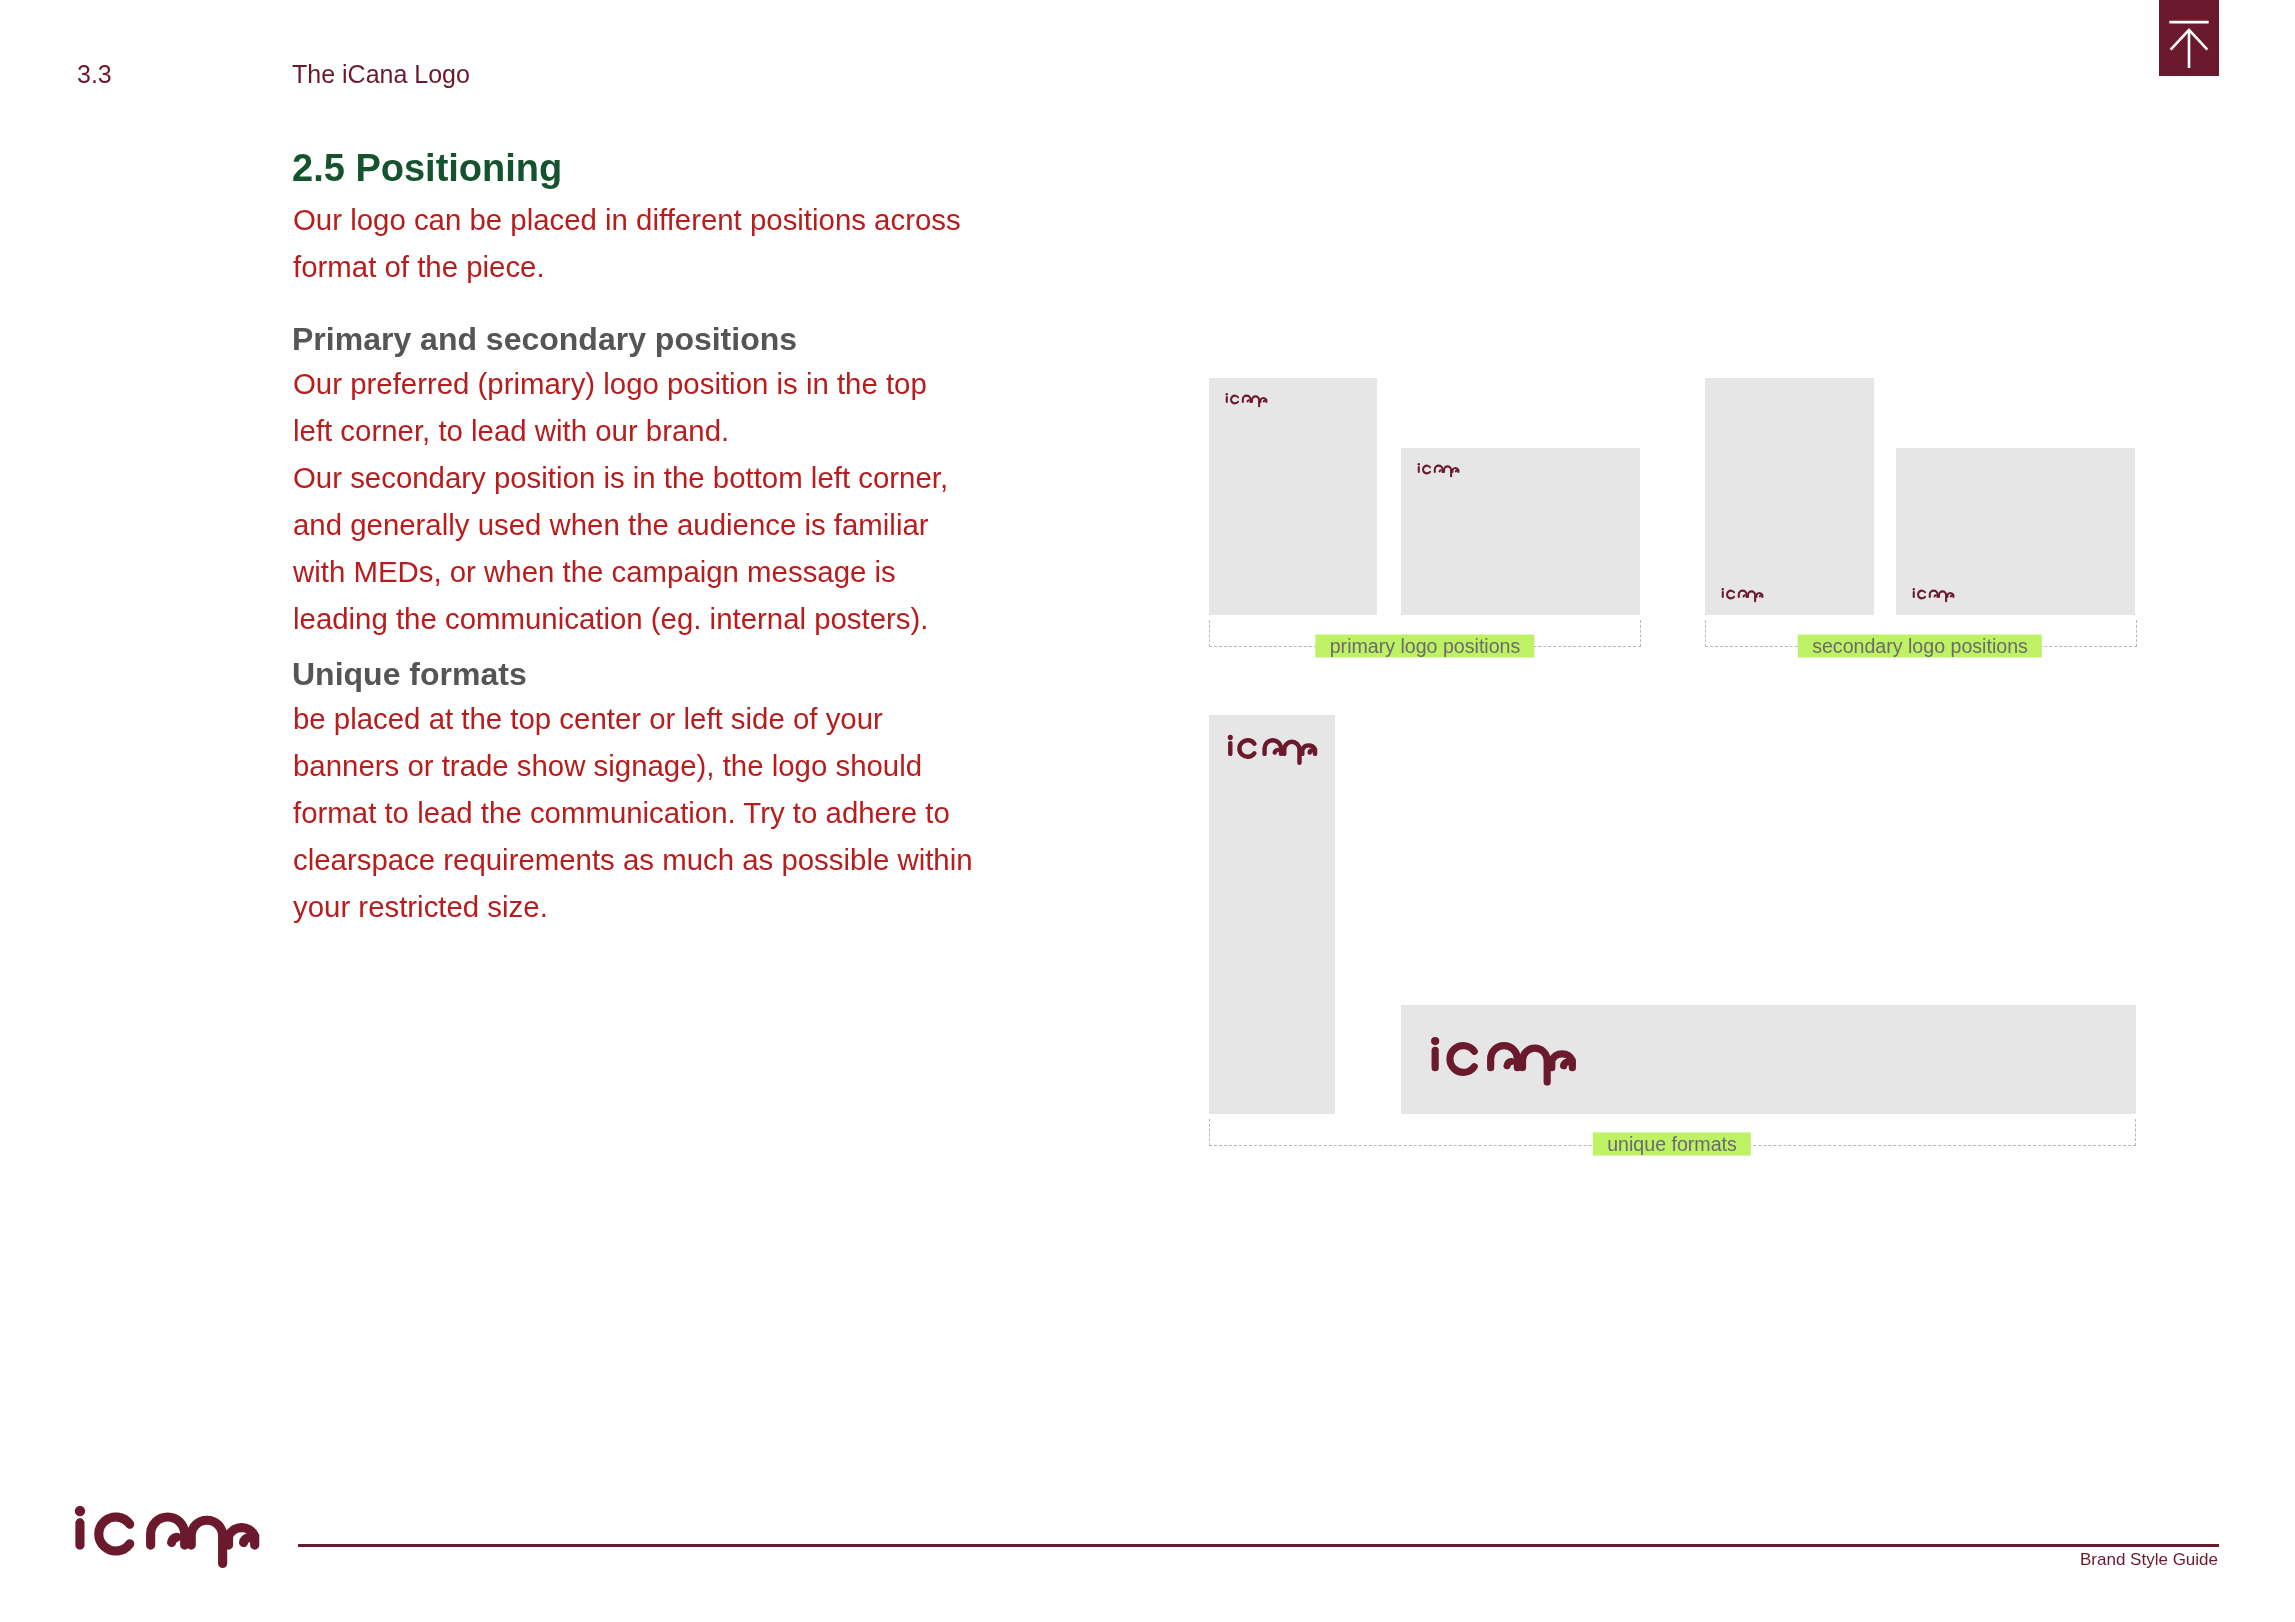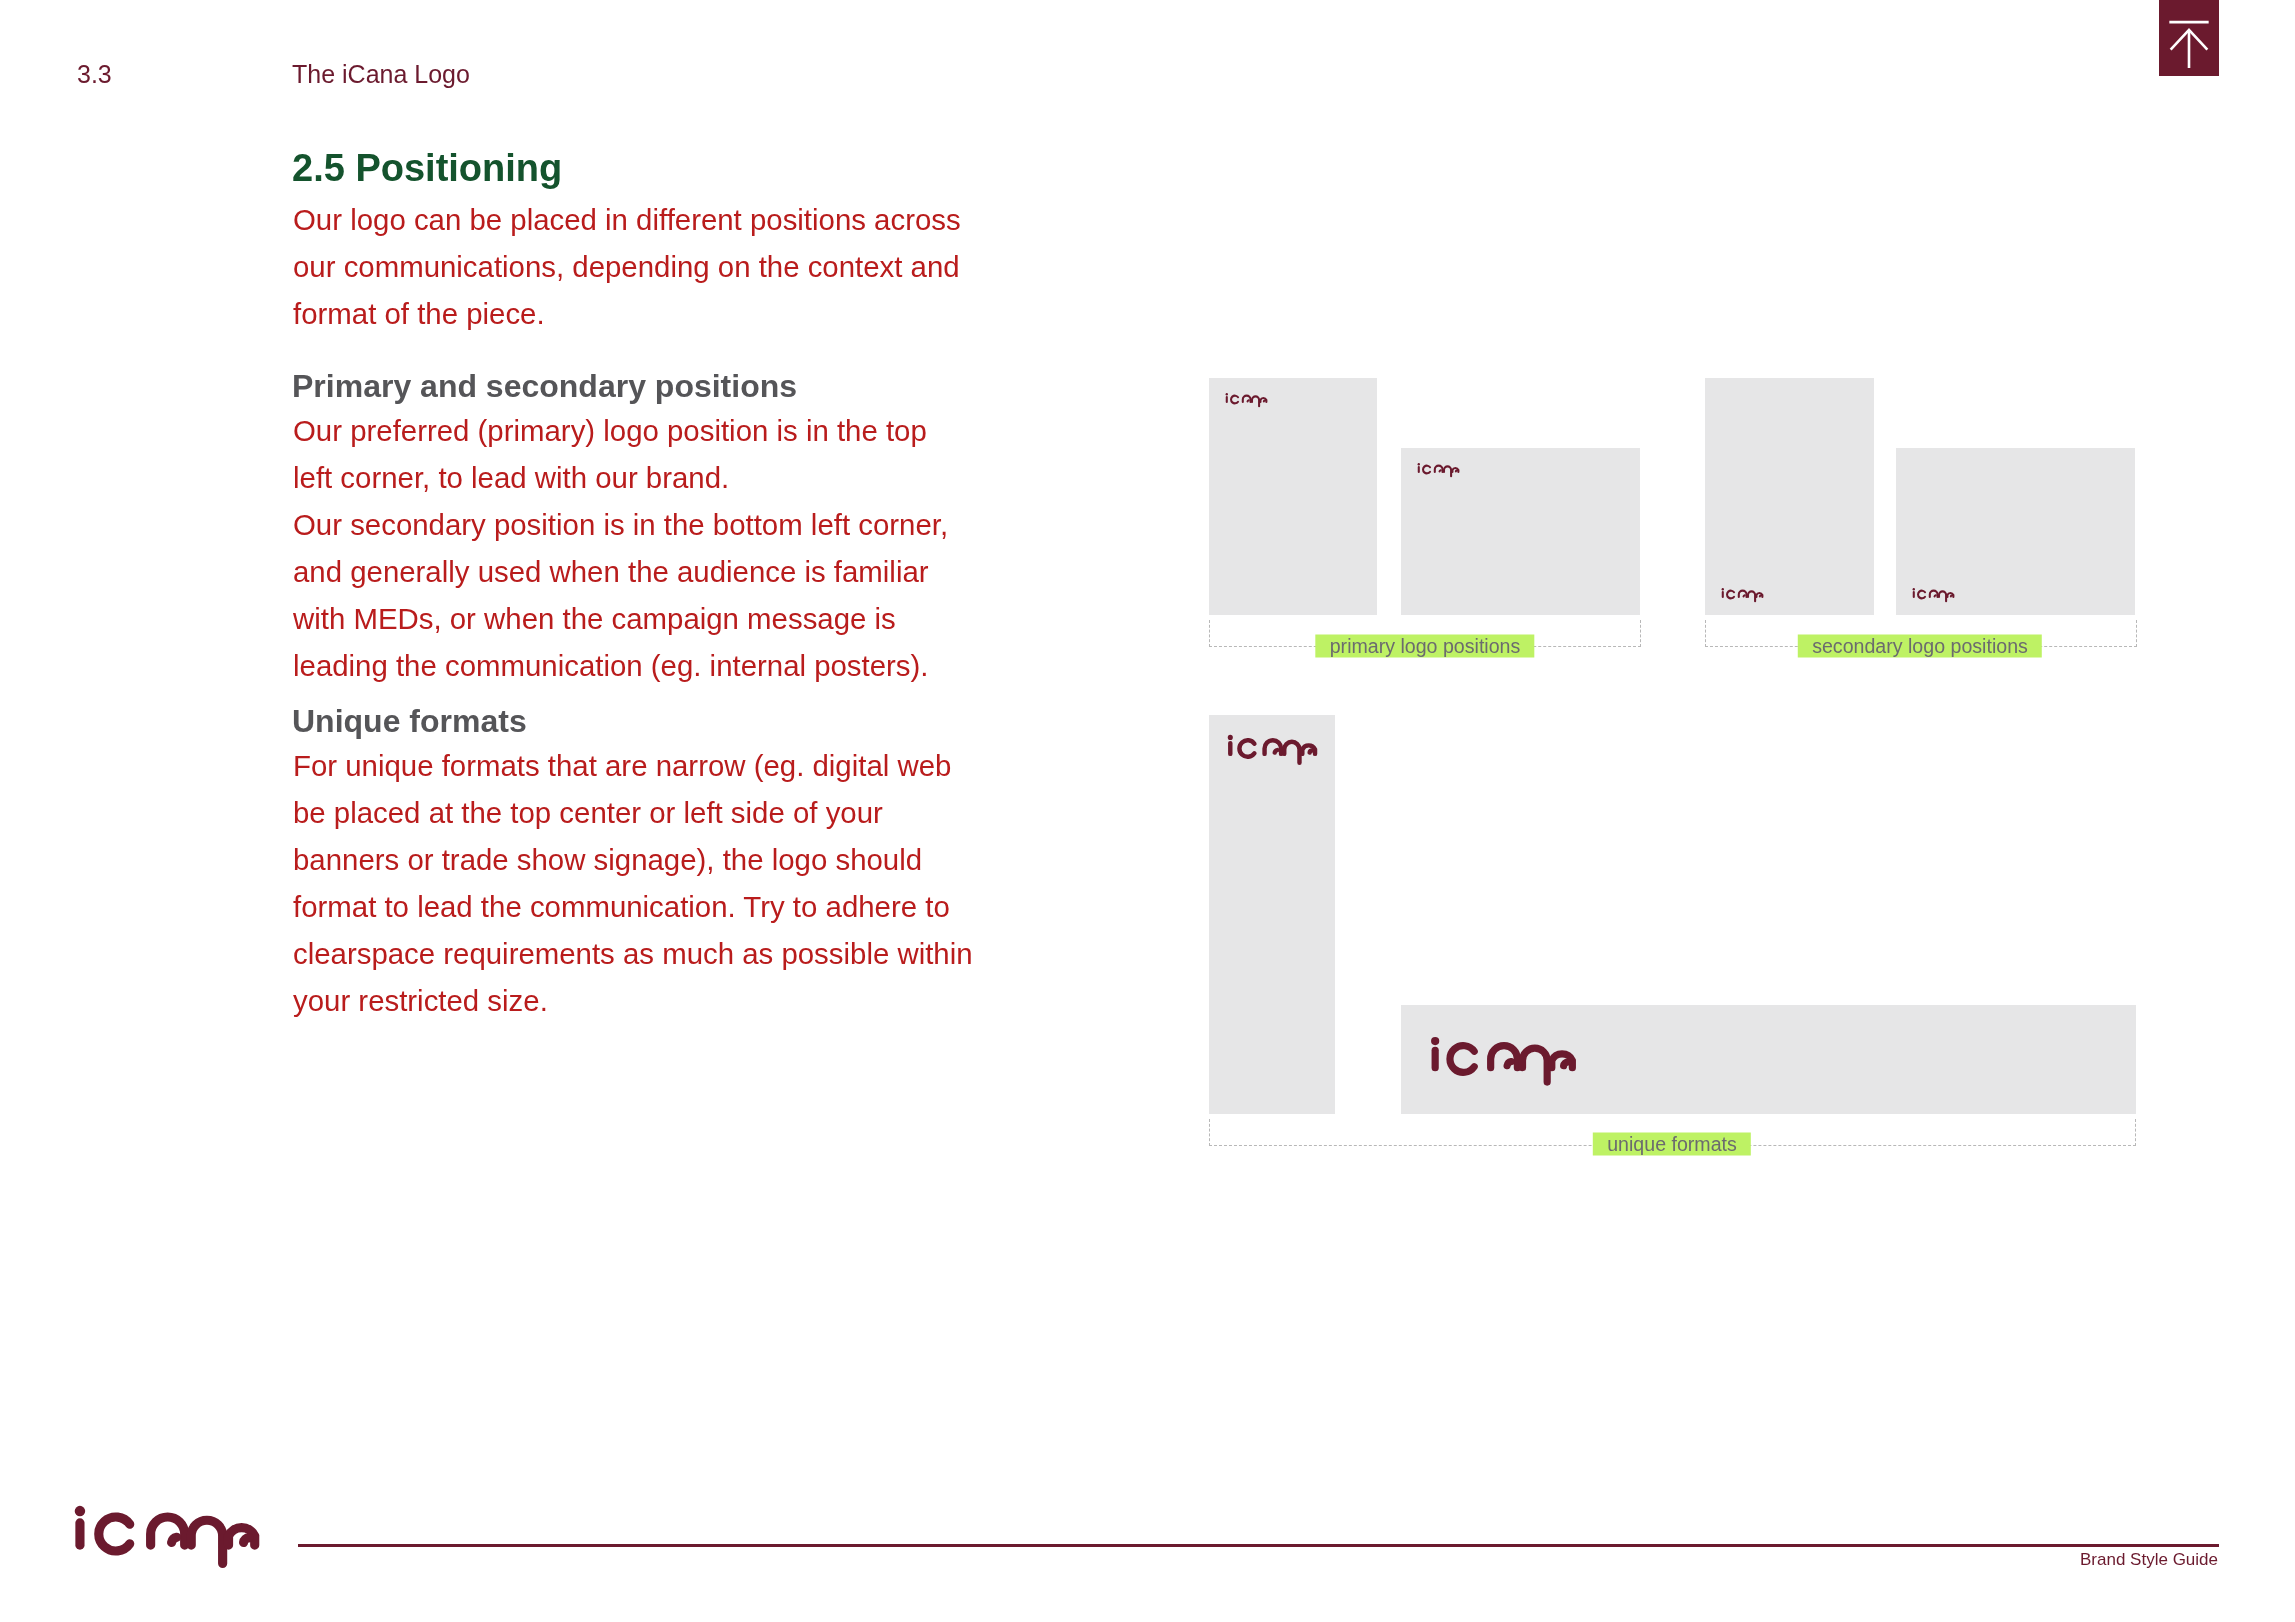--- a/index.html
+++ b/index.html
@@ -79,37 +79,35 @@
   </svg>
 </div>
 
 <div class="abs text-col">
   <h2 class="sec-title">
     <span>2.5</span>
     <b>Positioning</b>
   </h2>
   <div>
     <p class="para">Our logo can be placed in different positions across</p>
-    <p class="para">our communications, depending on the context and</p>
     <p class="para">format of the piece.</p>
   </div>
 
   <h3 class="subhead">Primary and secondary positions</h3>
   <div>
     <p class="para">Our preferred (primary) logo position is in the top</p>
     <p class="para">left corner, to lead with our brand.</p>
     <p class="para">Our secondary position is in the bottom left corner,</p>
     <p class="para">and generally used when the audience is familiar</p>
     <p class="para">with MEDs, or when the campaign message is</p>
     <p class="para">leading the communication (eg. internal posters).</p>
   </div>
 
   <h3 class="subhead tight">Unique formats</h3>
   <div>
-    <p class="para">For unique formats that are narrow (eg. digital web</p>
     <p class="para">be placed at the top center or left side of your</p>
     <p class="para">banners or trade show signage), the logo should</p>
     <p class="para">format to lead the communication. Try to adhere to</p>
     <p class="para">clearspace requirements as much as possible within</p>
     <p class="para">your restricted size.</p>
   </div>
 </div>
 
 <div class="abs panel" style="left:1209px;top:378px;width:168px;height:237px;">
   <svg class="mini-logo" style="left:15.7px;top:13px;" width="43" height="17" viewBox="0 0 66 26">

